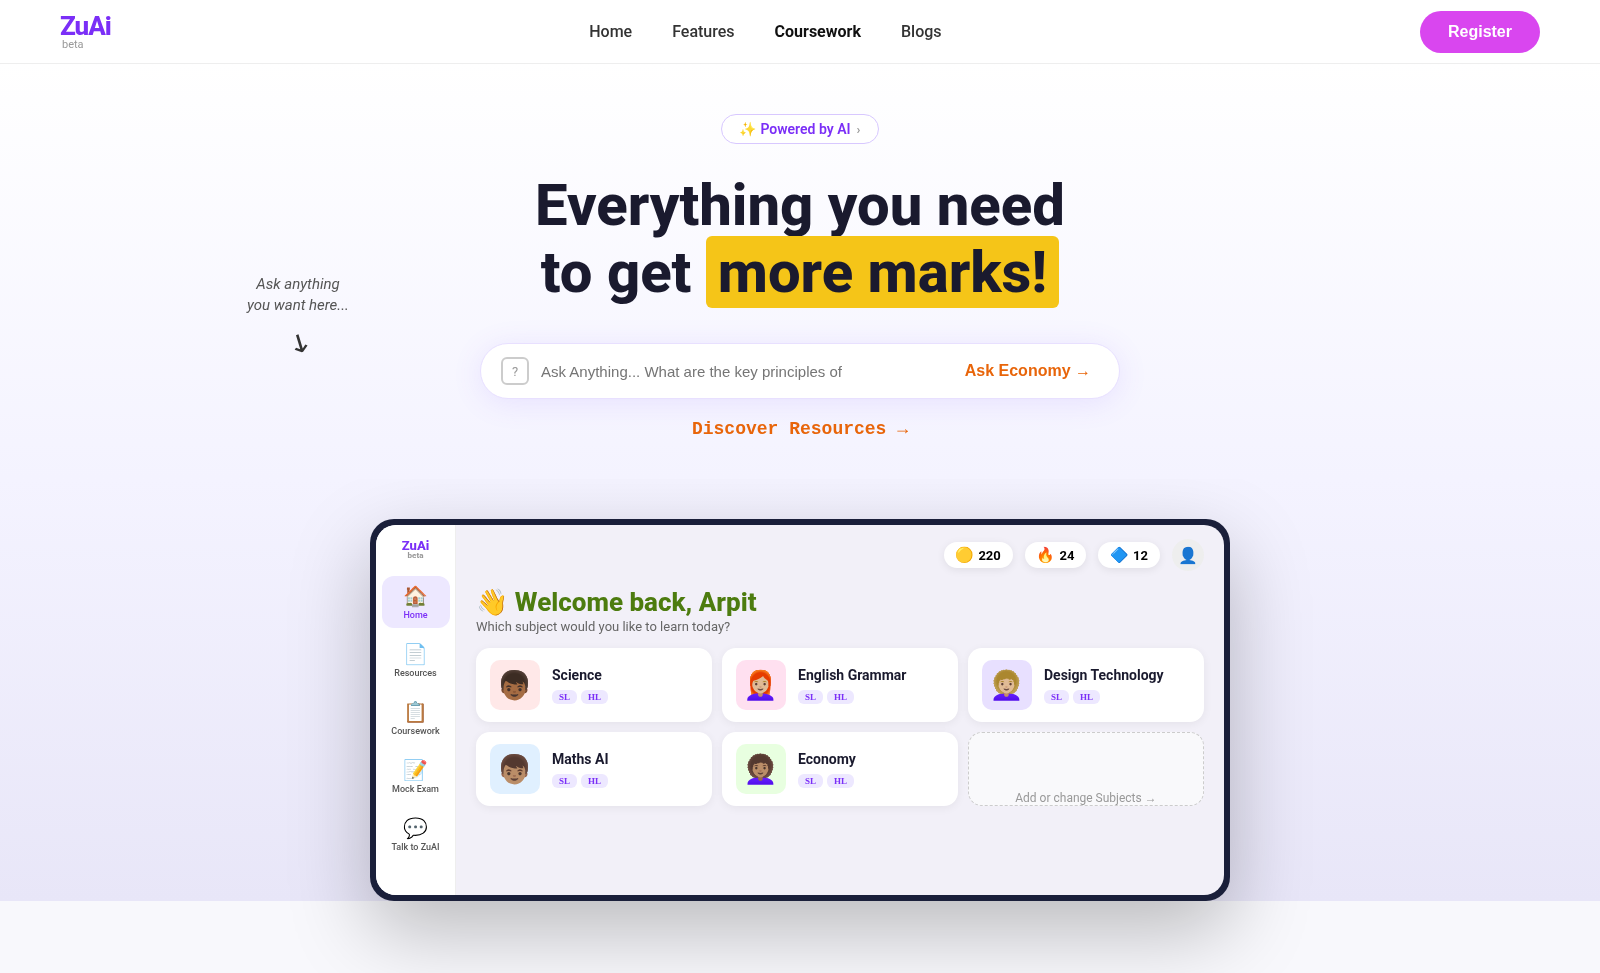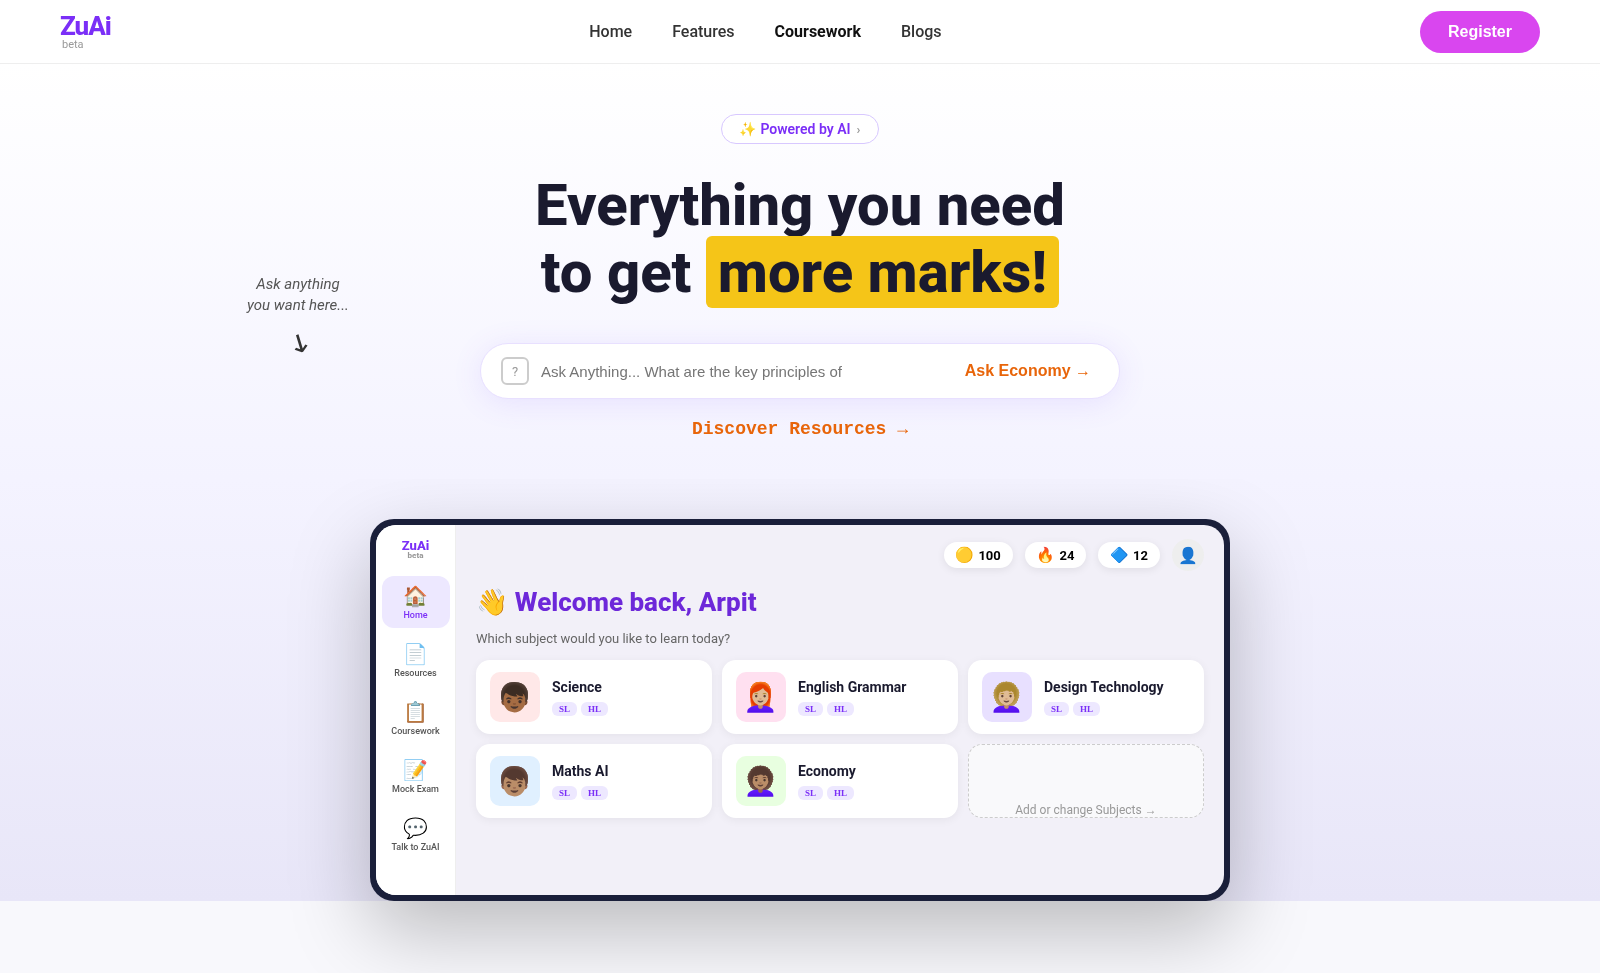--- a/index.html
+++ b/index.html
@@ -268,22 +268,22 @@
       display: flex;
       align-items: center;
       justify-content: center;
       font-size: 16px;
       cursor: pointer;
     }
 
     .welcome-heading {
       font-size: 26px;
       font-weight: 800;
-      color: #6d28d9;
-      margin-bottom: 14px;
+      color: #4d7c0f;
+      margin-bottom: 2px;
     }
     .subject-question {
       font-size: 13px;
       color: #666;
       margin-bottom: 14px;
     }
 
     
     .subject-grid {
       display: grid;
@@ -423,21 +423,21 @@
           <span class="icon">💬</span>
           <span class="label">Talk to ZuAI</span>
         </div>
       </div>
 
       <div class="main-content">
 
         <div class="top-bar">
           <div class="stat-badge">
             <span class="icon">🟡</span>
-            <span>100</span>
+            <span>220</span>
           </div>
           <div class="stat-badge">
             <span class="icon">🔥</span>
             <span>24</span>
           </div>
           <div class="stat-badge">
             <span class="icon">🔷</span>
             <span>12</span>
           </div>
           <div class="avatar-icon">👤</div>

